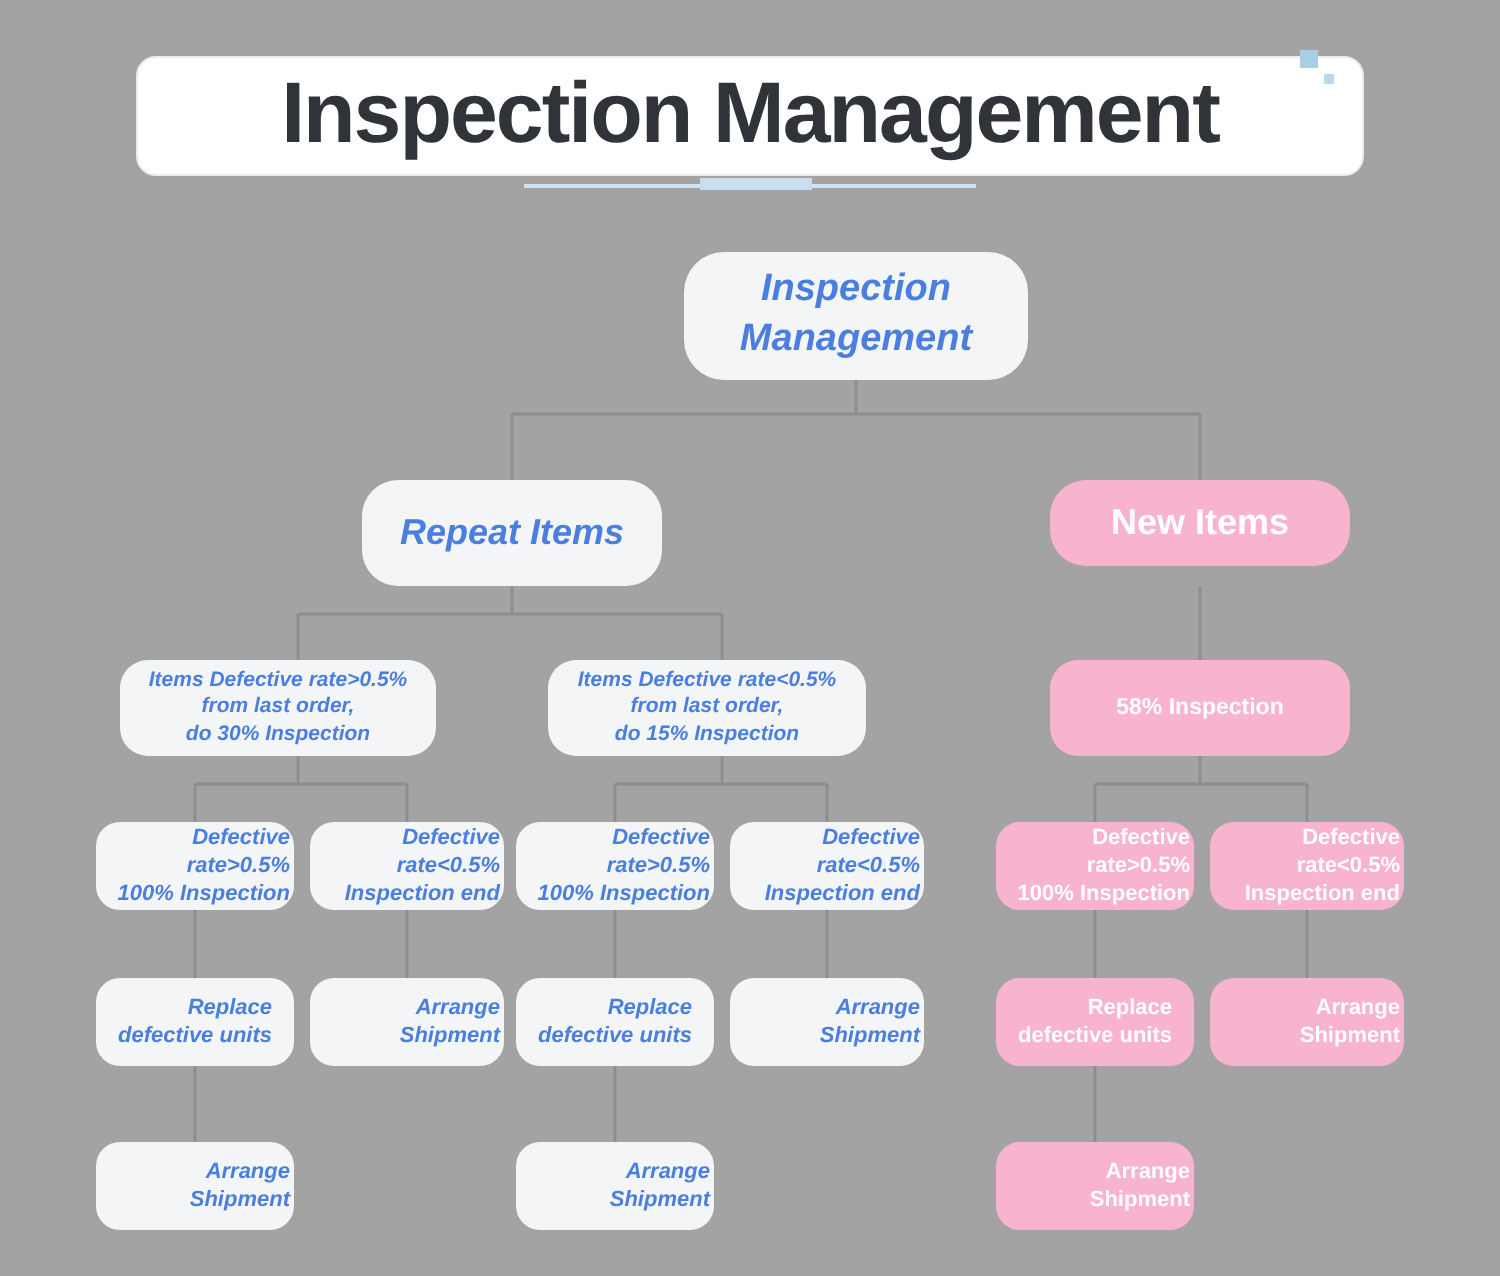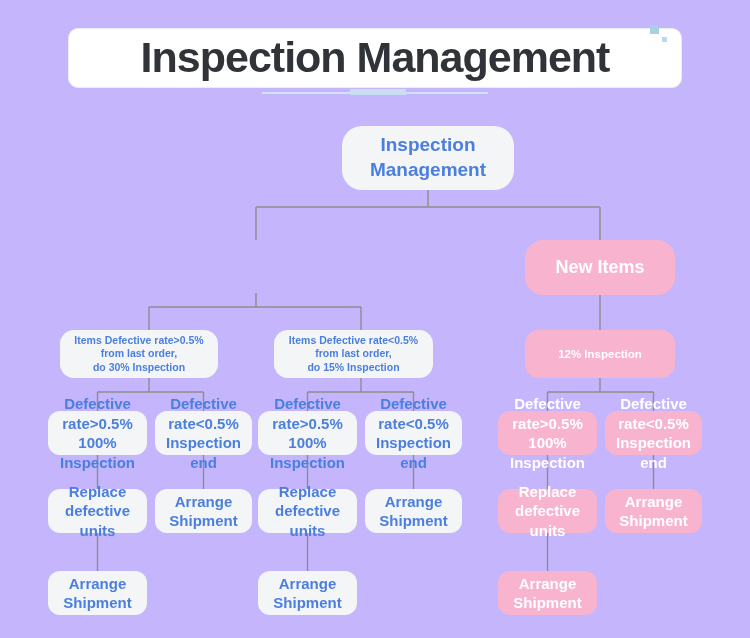--- a/index.html
+++ b/index.html
@@ -1,43 +1,43 @@
 <!DOCTYPE html>
 <html><head>
 <meta charset="utf-8">
 <style>
   html,body{margin:0;padding:0;background:#fff;}
-  .page{position:relative;width:750px;height:638px;background:#c4b5fd;overflow:hidden;
+  .page{position:relative;width:750px;height:638px;background:#a3a3a3;overflow:hidden;
         font-family:"Liberation Sans",sans-serif;}
 
   
   .title-card{position:absolute;left:68px;top:28px;width:612px;height:58px;
               background:#ffffff;border:1px solid #ececec;border-radius:10px;}
   .accent-sq-a{position:absolute;left:650px;top:25px;width:9px;height:9px;background:#a9cfe4;}
   .accent-sq-b{position:absolute;left:662px;top:37px;width:5px;height:5px;background:#bcd9ec;}
   .page-title{position:absolute;left:0;top:33px;width:750px;text-align:center;
               font-size:43px;font-weight:bold;color:#303438;letter-spacing:-1px;}
   .underline-thin{position:absolute;left:262px;top:92px;width:226px;height:2px;background:#cfe3f1;}
   .underline-thick{position:absolute;left:350px;top:89px;width:56px;height:6px;background:#c9def0;}
 
   
   .connectors{position:absolute;left:0;top:0;pointer-events:none;}
 
   
   .node{position:absolute;border-radius:12px;display:flex;align-items:center;justify-content:center;
         text-align:center;white-space:pre-line;line-height:1.3;box-sizing:border-box;padding:2px;}
-  .gray{background:#f4f5f7;color:#4a7fe0;}
+  .gray{background:#f4f5f7;color:#4a7fe0;font-style:italic;}
   .pink{background:#f8b3cf;color:#ffffff;}
   .big{font-size:18px;font-weight:bold;border-radius:18px;}
   .mid{font-size:10.5px;font-weight:bold;border-radius:14px;}
-  .sml{font-size:15px;font-weight:bold;border-radius:12px;}
+  .sml{font-size:11px;font-weight:bold;border-radius:12px;text-align:right;}
 
   .n-root{left:342px;top:126px;width:172px;height:64px;font-size:19px;font-weight:bold;border-radius:20px;}
   .n-repeat{left:181px;top:240px;width:150px;height:53px;}
-  .n-new{left:525px;top:240px;width:150px;height:55px;}
+  .n-new{left:525px;top:240px;width:150px;height:43px;}
   .n-rgt{left:60px;top:330px;width:158px;height:48px;}
   .n-rlt{left:274px;top:330px;width:159px;height:48px;}
   .n-ninsp{left:525px;top:330px;width:150px;height:48px;font-size:11.5px;font-weight:bold;}
 
   .r4{top:411px;height:44px;}
   .r5{top:489px;height:44px;}
   .r6{top:571px;height:44px;}
   .c1{left:48px;width:99px;}
   .c2{left:155px;width:97px;}
   .c3{left:258px;width:99px;}
@@ -74,29 +74,30 @@
 
       <path d="M97.5 455 V489 M203.5 455 V489 M307.5 455 V489 M413.5 455 V489 M547.5 455 V489 M653.5 455 V489"></path>
 
       <path d="M97.5 533 V571 M307.5 533 V571 M547.5 533 V571"></path>
     </g>
   </svg>
 
   <div class="node gray n-root">Inspection
 Management</div>
 
+  <div class="node gray big n-repeat">Repeat Items</div>
   <div class="node pink big n-new">New Items</div>
 
   <div class="node gray mid n-rgt">Items Defective rate&gt;0.5%
 from last order,
 do 30% Inspection</div>
   <div class="node gray mid n-rlt">Items Defective rate&lt;0.5%
 from last order,
 do 15% Inspection</div>
-  <div class="node pink mid n-ninsp">12% Inspection</div>
+  <div class="node pink mid n-ninsp">58% Inspection</div>
 
   <div class="node gray sml r4 c1">Defective rate&gt;0.5%
 100% Inspection</div>
   <div class="node gray sml r4 c2">Defective rate&lt;0.5%
 Inspection end</div>
   <div class="node gray sml r4 c3">Defective rate&gt;0.5%
 100% Inspection</div>
   <div class="node gray sml r4 c4">Defective rate&lt;0.5%
 Inspection end</div>
   <div class="node pink sml r4 c5">Defective rate&gt;0.5%

